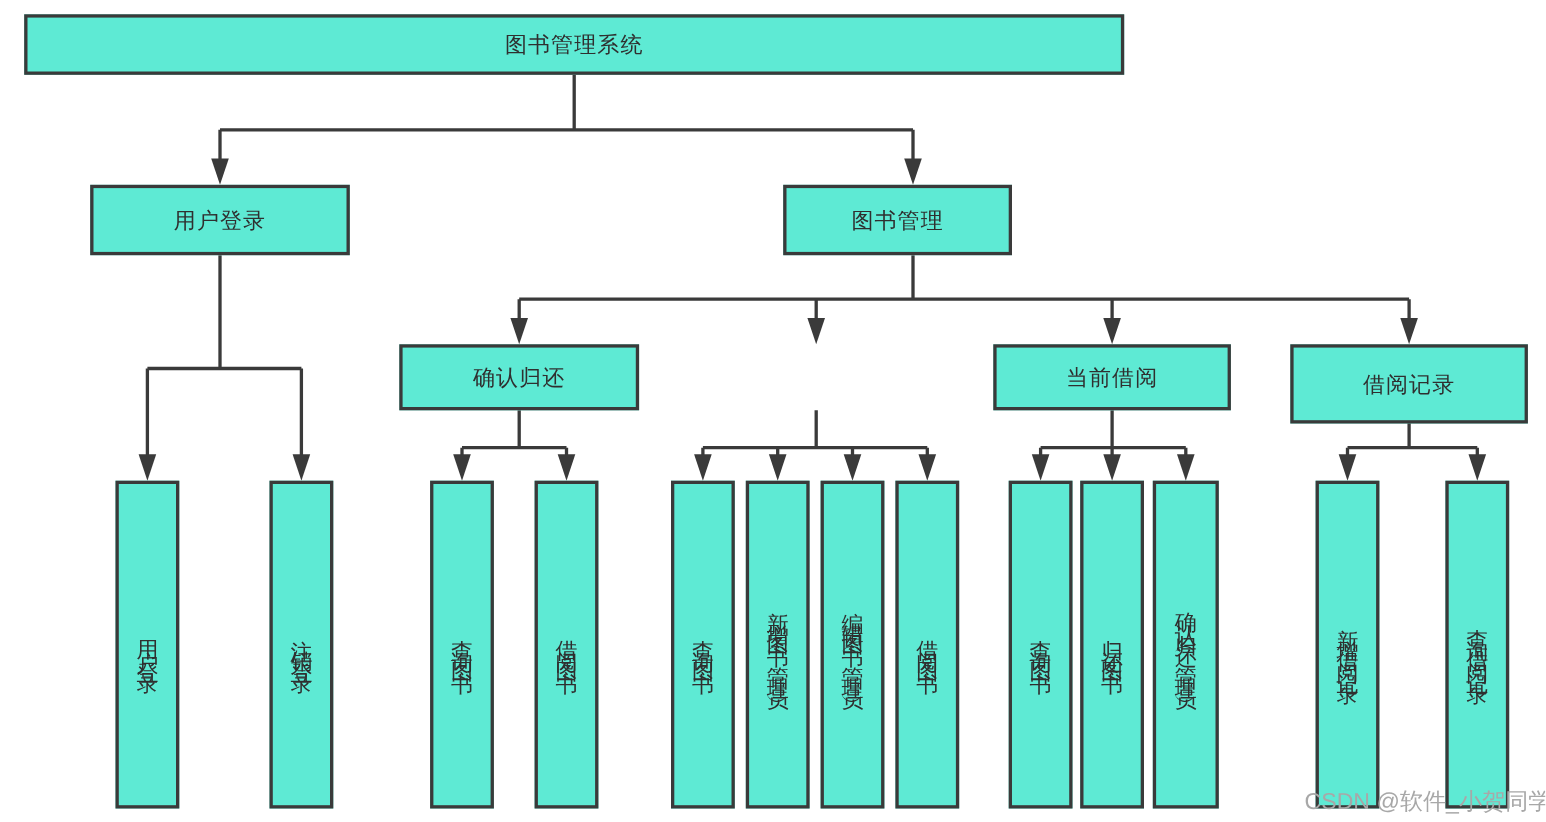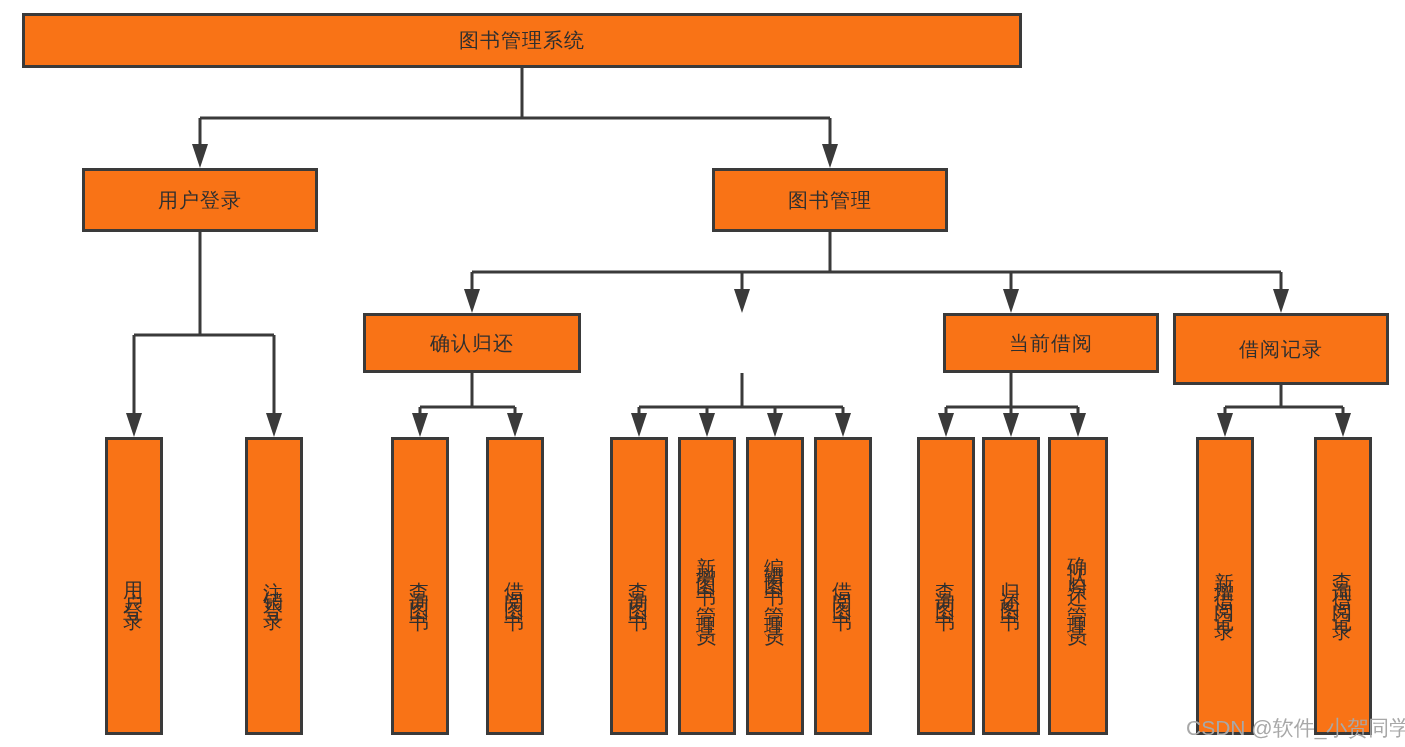--- a/index.html
+++ b/index.html
@@ -15,21 +15,21 @@
     background: var(--background, #ffffff);
     overflow: hidden;
   }
   .connectors {
     position: absolute;
     left: 0; top: 0;
     color: var(--line, #3a3a3a);
   }
   .box {
     position: absolute;
-    background: #f97316;
+    background: #5eead4;
     border: 3px solid var(--line, #3a3a3a);
     display: flex;
     align-items: center;
     justify-content: center;
     color: var(--text, #2f2f2f);
   }
   .hbox { font-size: 20px; letter-spacing: 1px; }
   .vbox .label {
     writing-mode: vertical-rl;
     text-orientation: mixed;
@@ -92,28 +92,28 @@
     </g>
   </svg>
 
   <div class="box hbox" style="left:22px; top:13px; width:1000px; height:55px;">
     <span class="label">图书管理系统</span>
   </div>
 
   <div class="box hbox" style="left:82px; top:168px; width:236px; height:64px;">
     <span class="label">用户登录</span>
   </div>
-  <div class="box hbox" style="left:712px; top:168px; width:236px; height:64px;">
+  <div class="box hbox" style="left:712px; top:168px; width:208px; height:64px;">
     <span class="label">图书管理</span>
   </div>
 
   <div class="box hbox" style="left:363px; top:313px; width:218px; height:60px;">
     <span class="label">确认归还</span>
   </div>
-  <div class="box hbox" style="left:903px; top:313px; width:216px; height:60px;margin-left:40px;">
+  <div class="box hbox" style="left:903px; top:313px; width:216px; height:60px;">
     <span class="label">当前借阅</span>
   </div>
   <div class="box hbox" style="left:1173px; top:313px; width:216px; height:72px;">
     <span class="label">借阅记录</span>
   </div>
 
   <div class="box vbox" style="left:105px; top:437px; width:58px; height:298px;">
     <span class="label">用户登录</span>
   </div>
   <div class="box vbox" style="left:245px; top:437px; width:58px; height:298px;">

